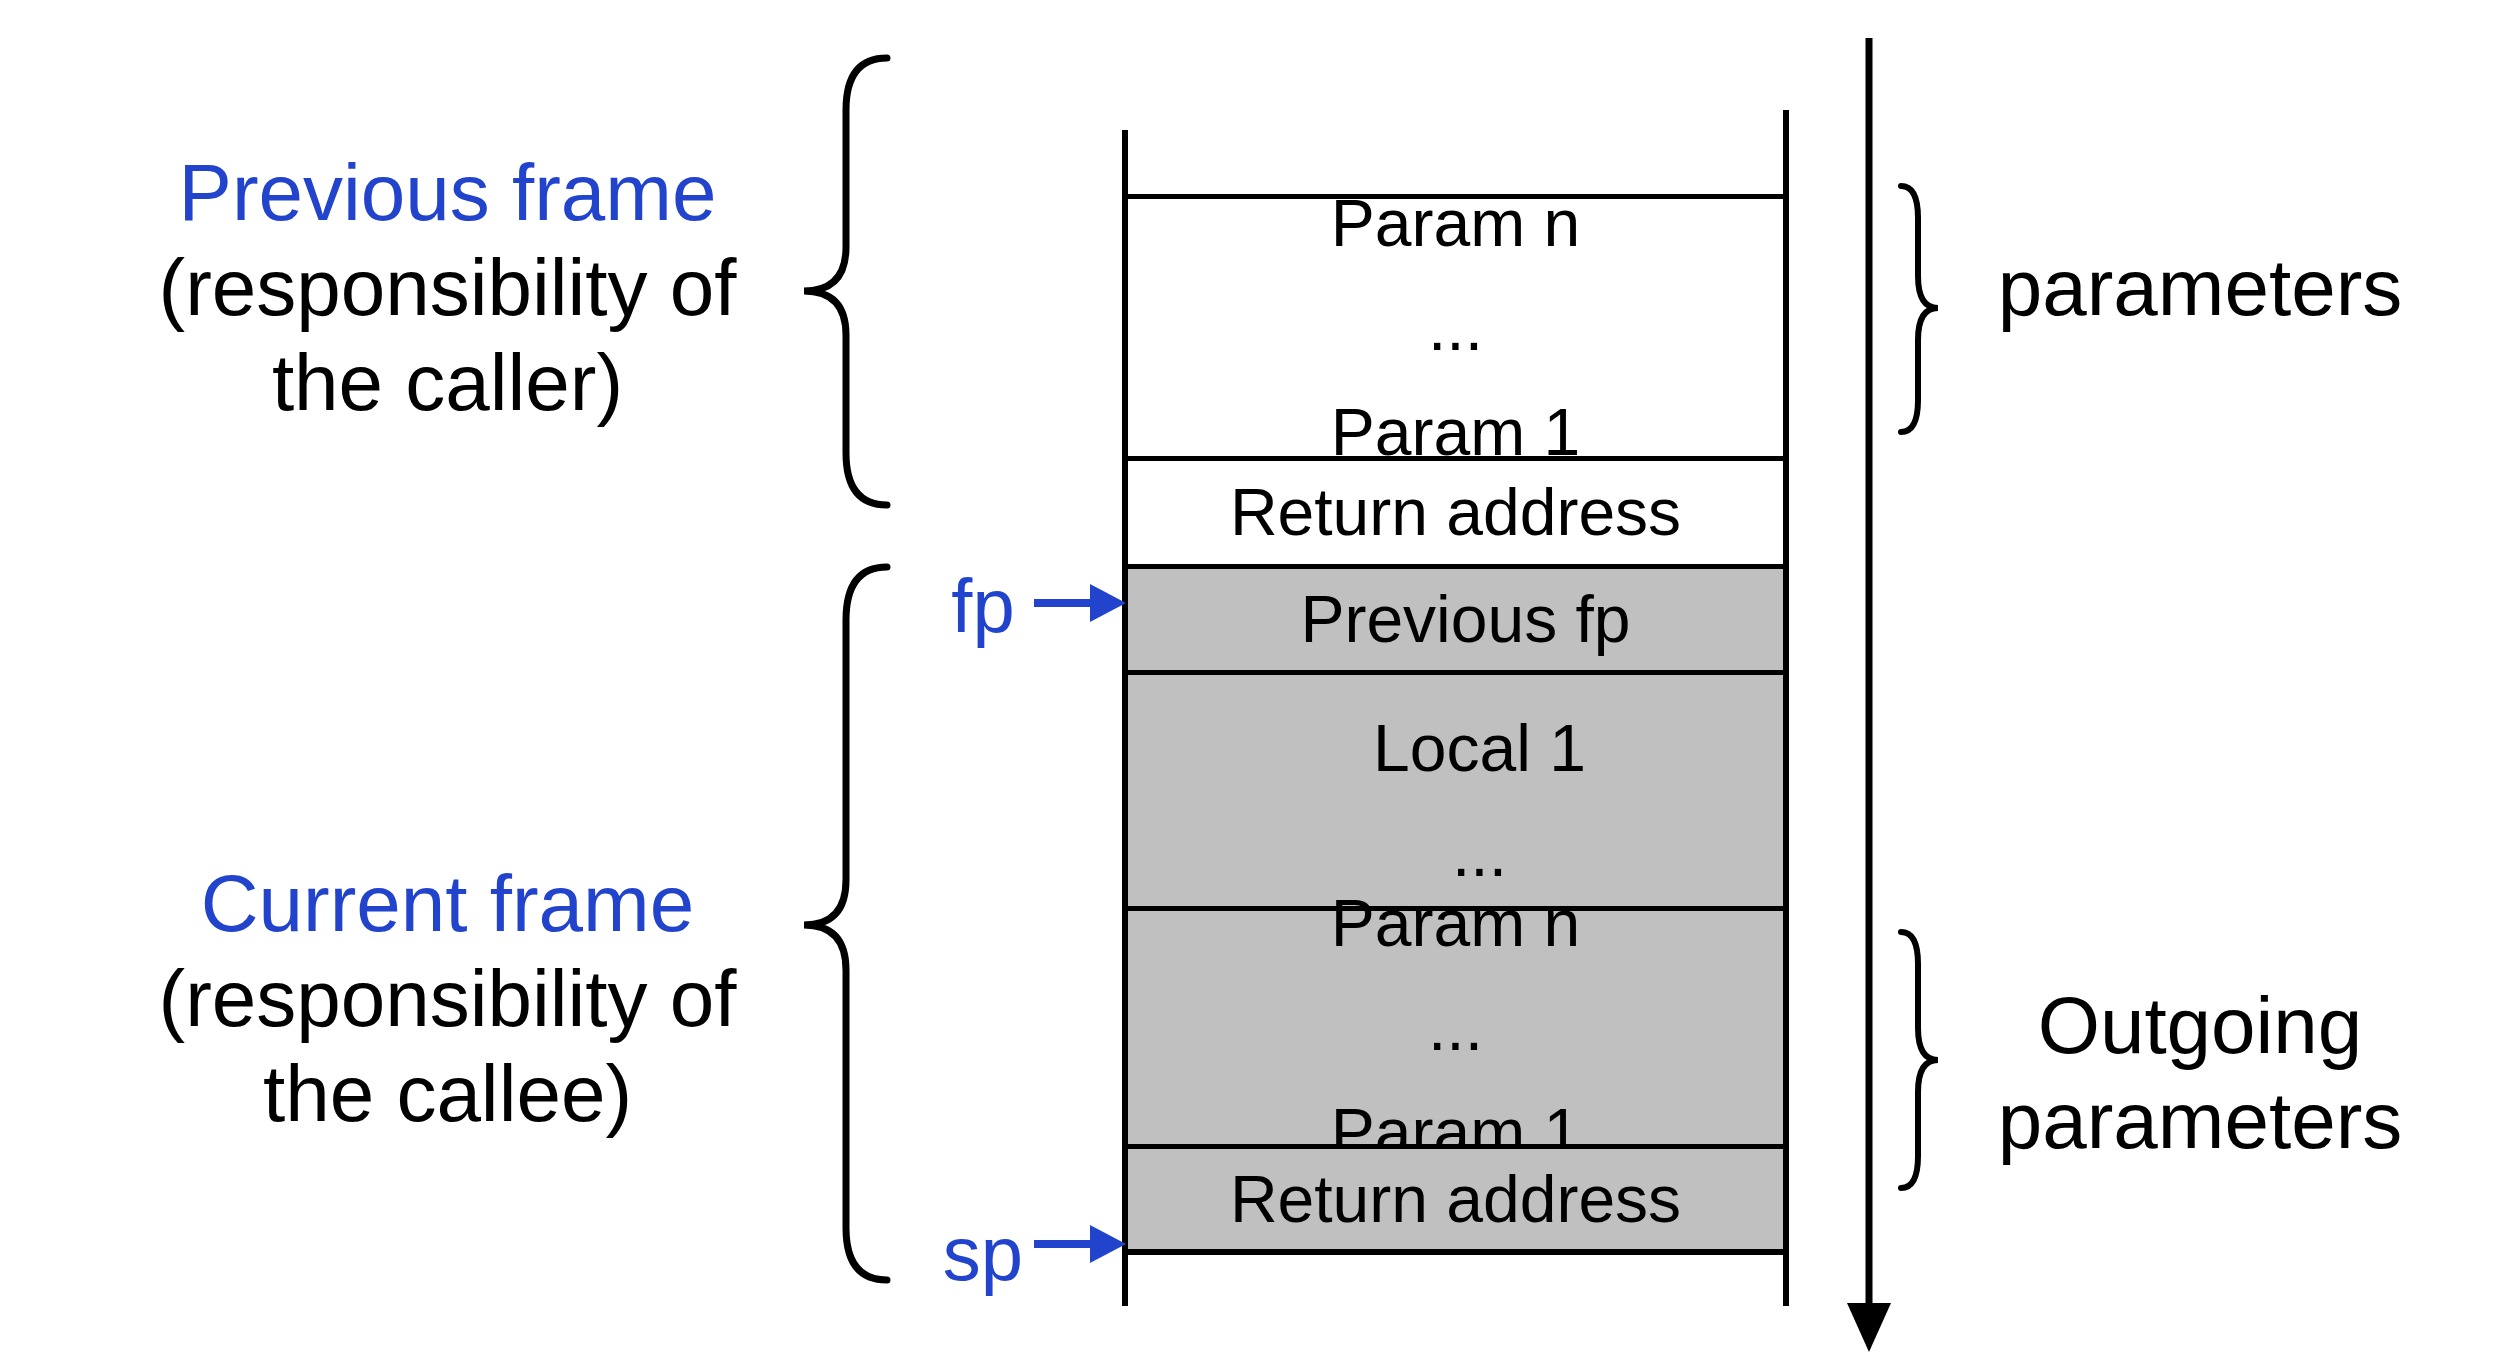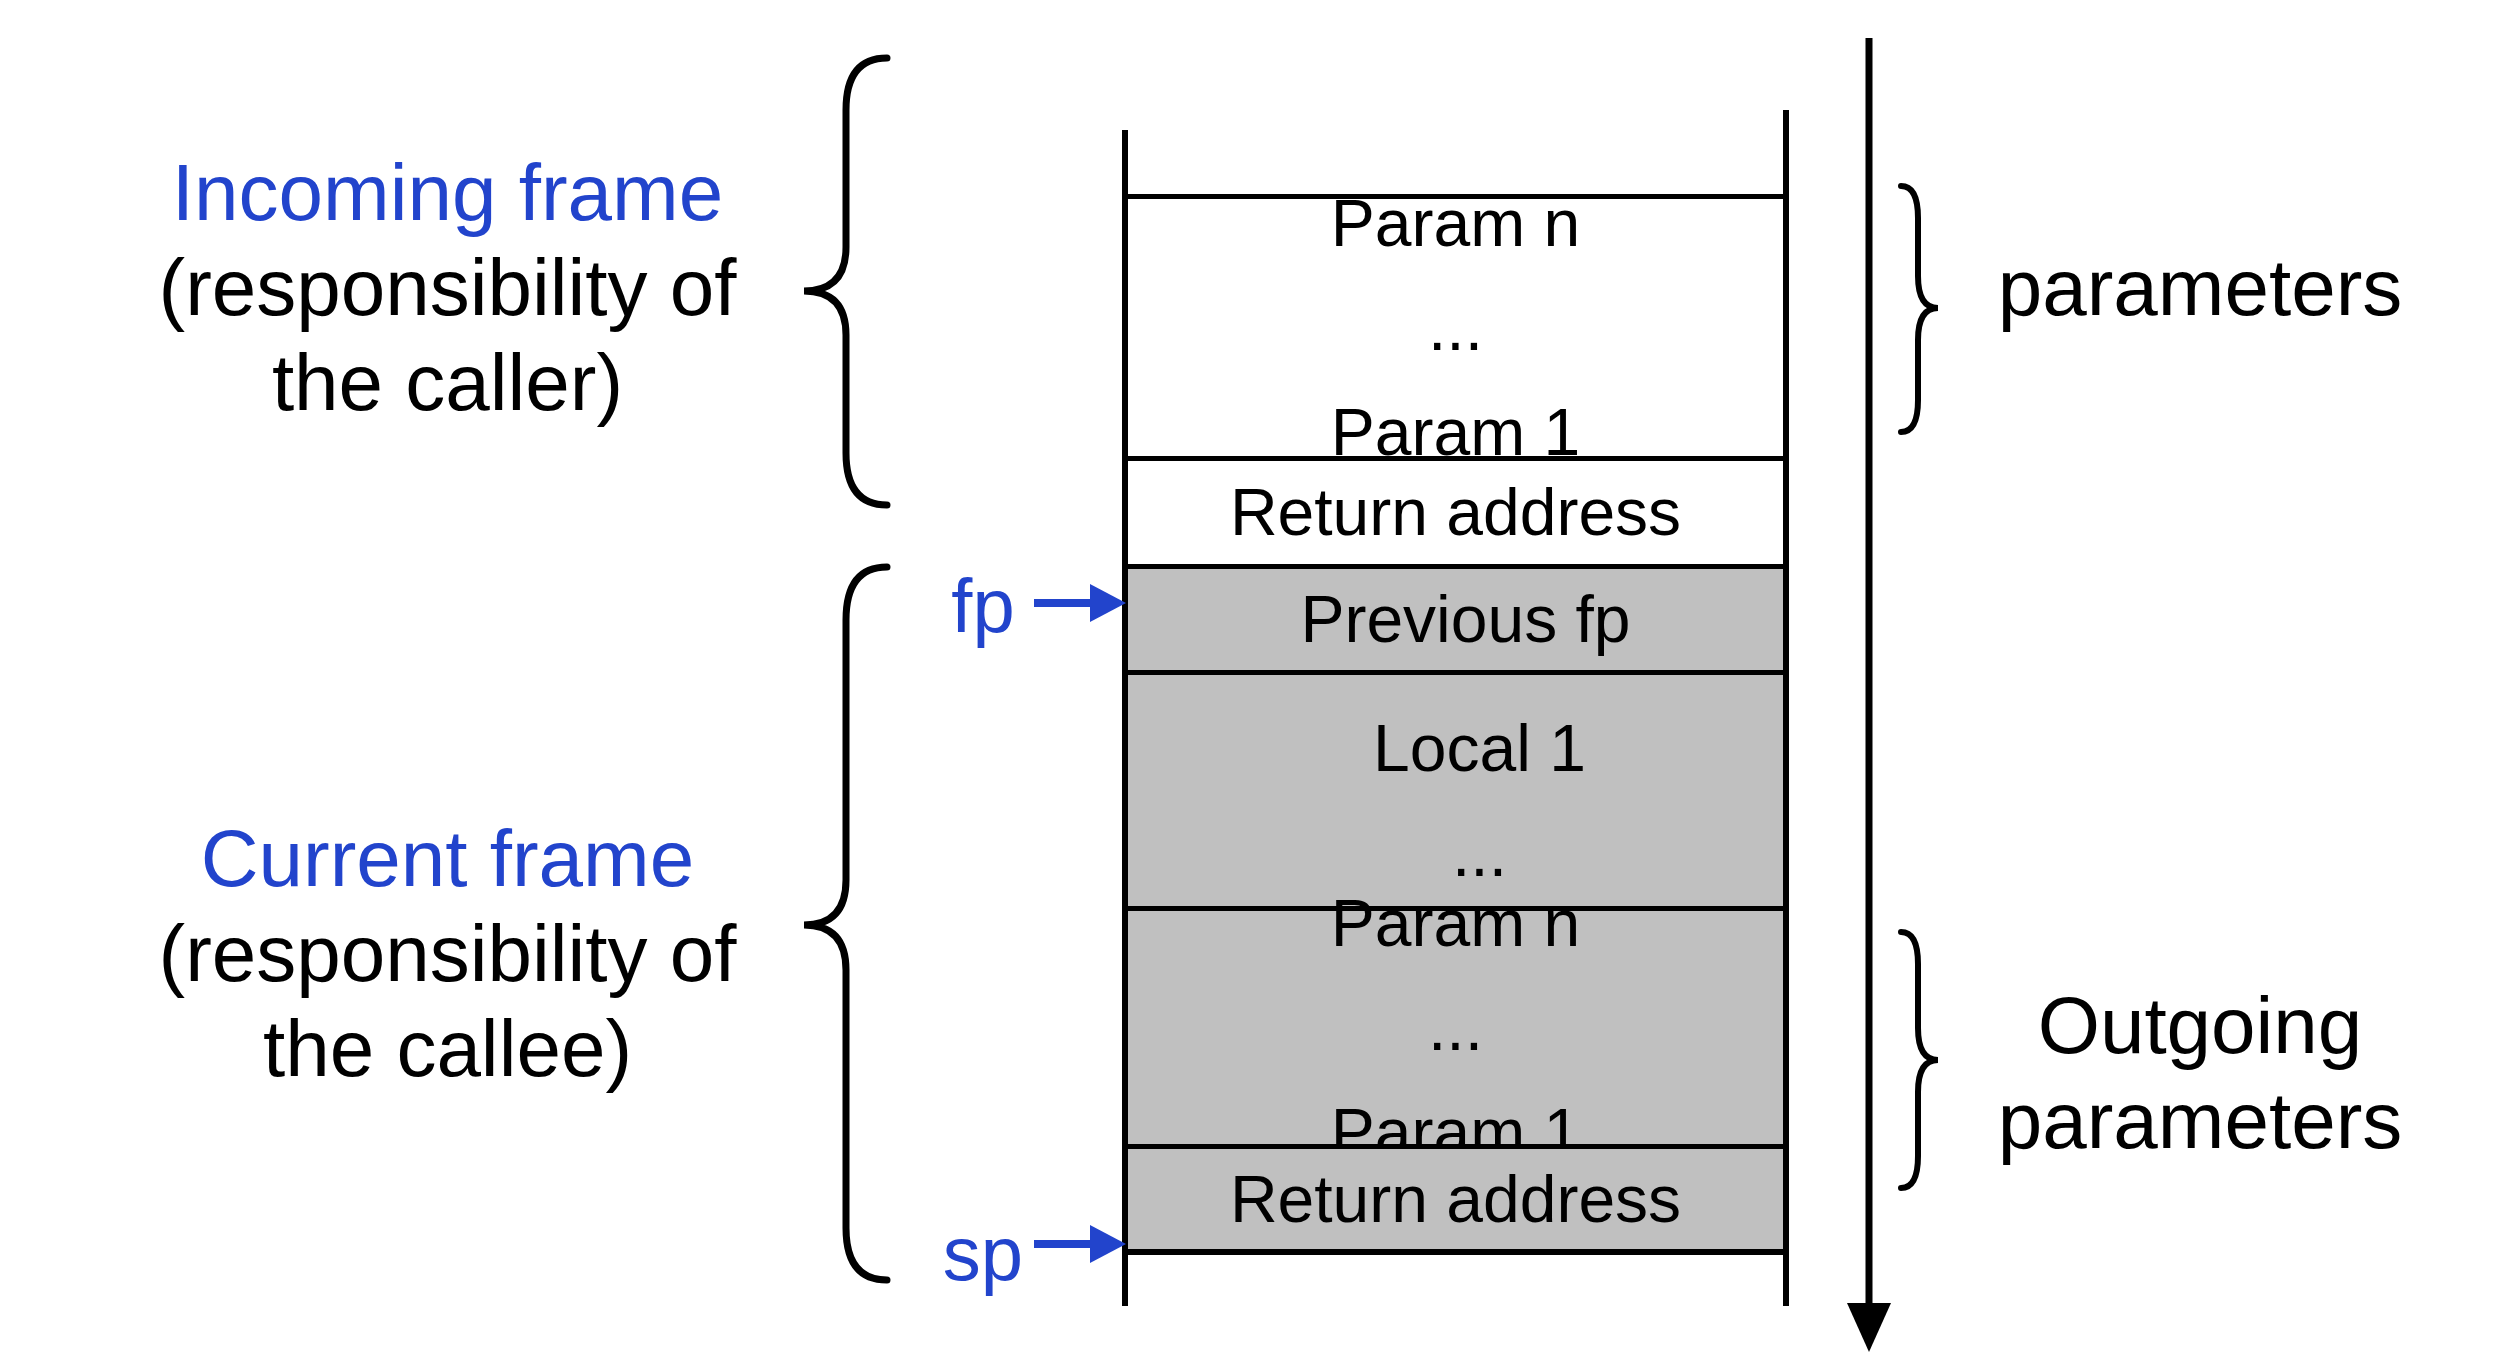--- a/index.html
+++ b/index.html
@@ -3,21 +3,21 @@
 <meta charset="utf-8">
 <style>
   html,body{margin:0;padding:0;background:#ffffff;}
   .canvas{
     position:relative;width:2506px;height:1370px;background:#ffffff;
     font-family:"Liberation Sans",sans-serif;color:#000;overflow:hidden;
   }
   
   .sideblock{position:absolute;text-align:center;font-size:80px;line-height:95px;}
   .lbl-prev{left:55px;top:145px;width:785px;}
-  .lbl-curr{left:55px;top:811px;width:785px;}
+  .lbl-curr{left:55px;top:856px;width:785px;}
   .lbl-in{left:1950px;top:240px;width:500px;}
   .lbl-out{left:1950px;top:978px;width:500px;}
   .blue{color:#2244CC;}
   
   .stack{
     position:absolute;left:1122px;top:110px;width:667px;height:1196px;
     box-sizing:border-box;border-left:6px solid #000;border-right:6px solid #000;
     display:flex;flex-direction:column;
   }
   .cell{
@@ -42,21 +42,21 @@
   .ptr-sp{left:928px;top:1214px;}
   
   .overlay{position:absolute;left:0;top:0;width:2506px;height:1370px;pointer-events:none;}
 </style>
 </head>
 <body>
 
 <div class="canvas">
 
   <div class="sideblock lbl-prev">
-    <div class="blue">Incoming frame</div>
+    <div class="blue">Previous frame</div>
     <div>(responsibility of</div>
     <div>the caller)</div>
   </div>
 
   <div class="sideblock lbl-curr">
     <div class="blue">Current frame</div>
     <div>(responsibility of</div>
     <div>the callee)</div>
   </div>
 

